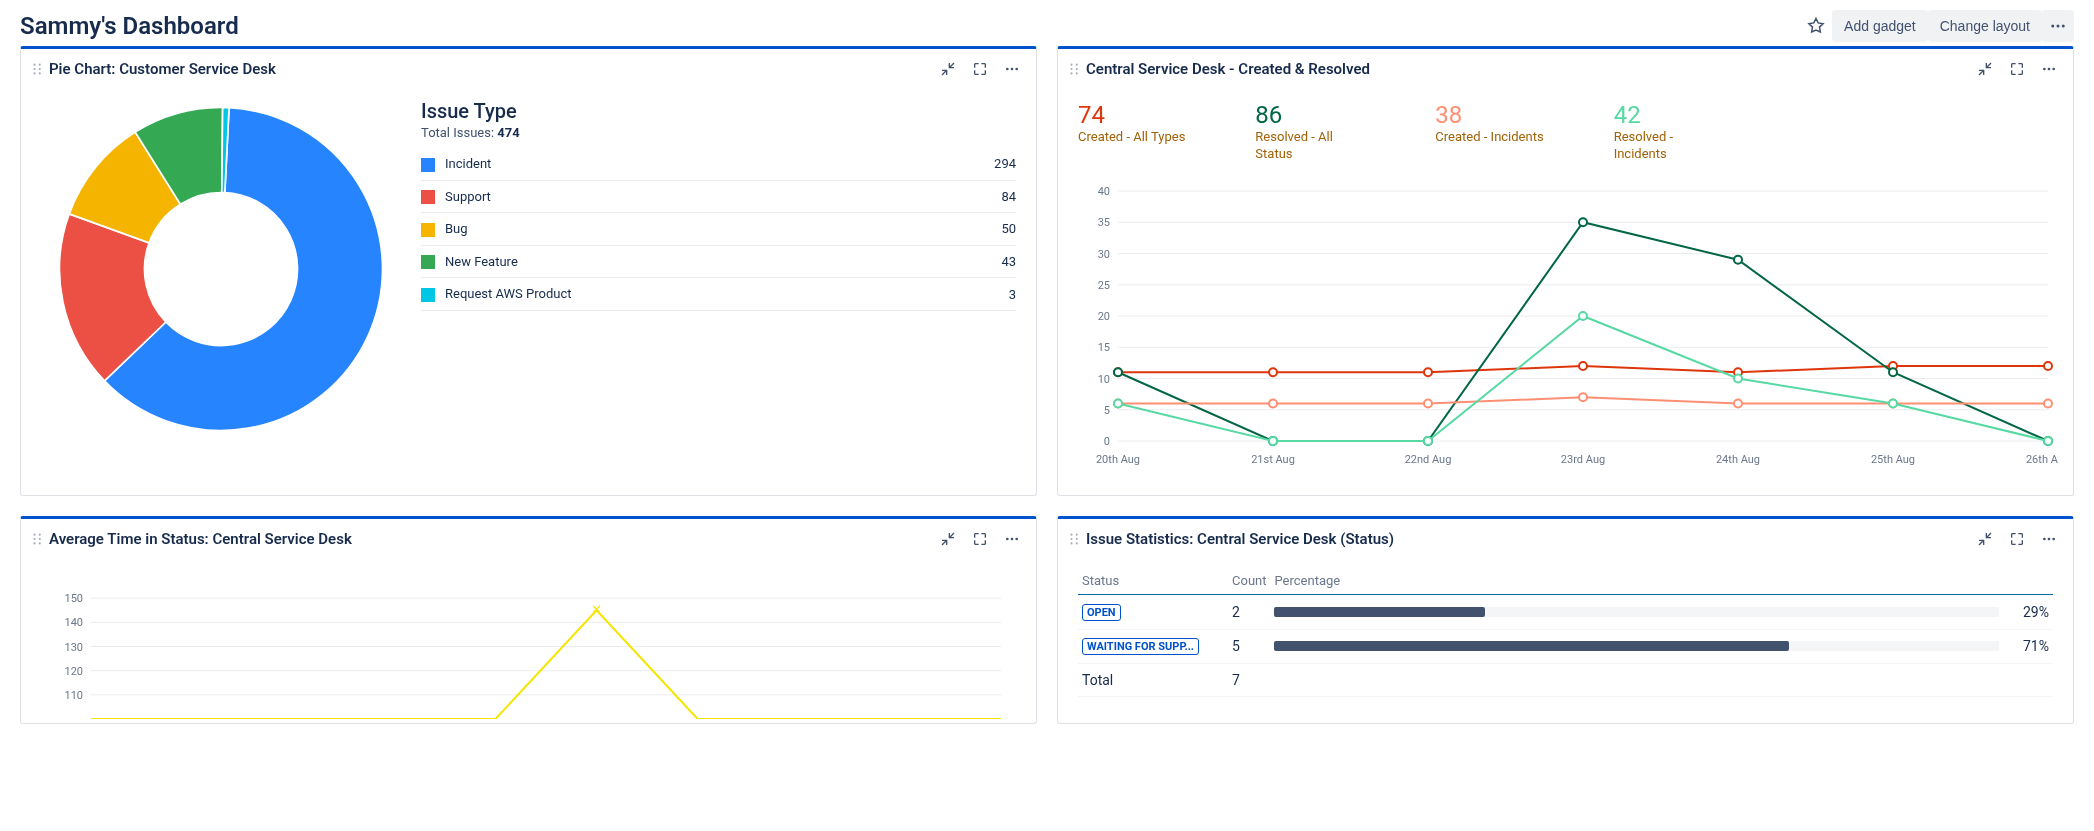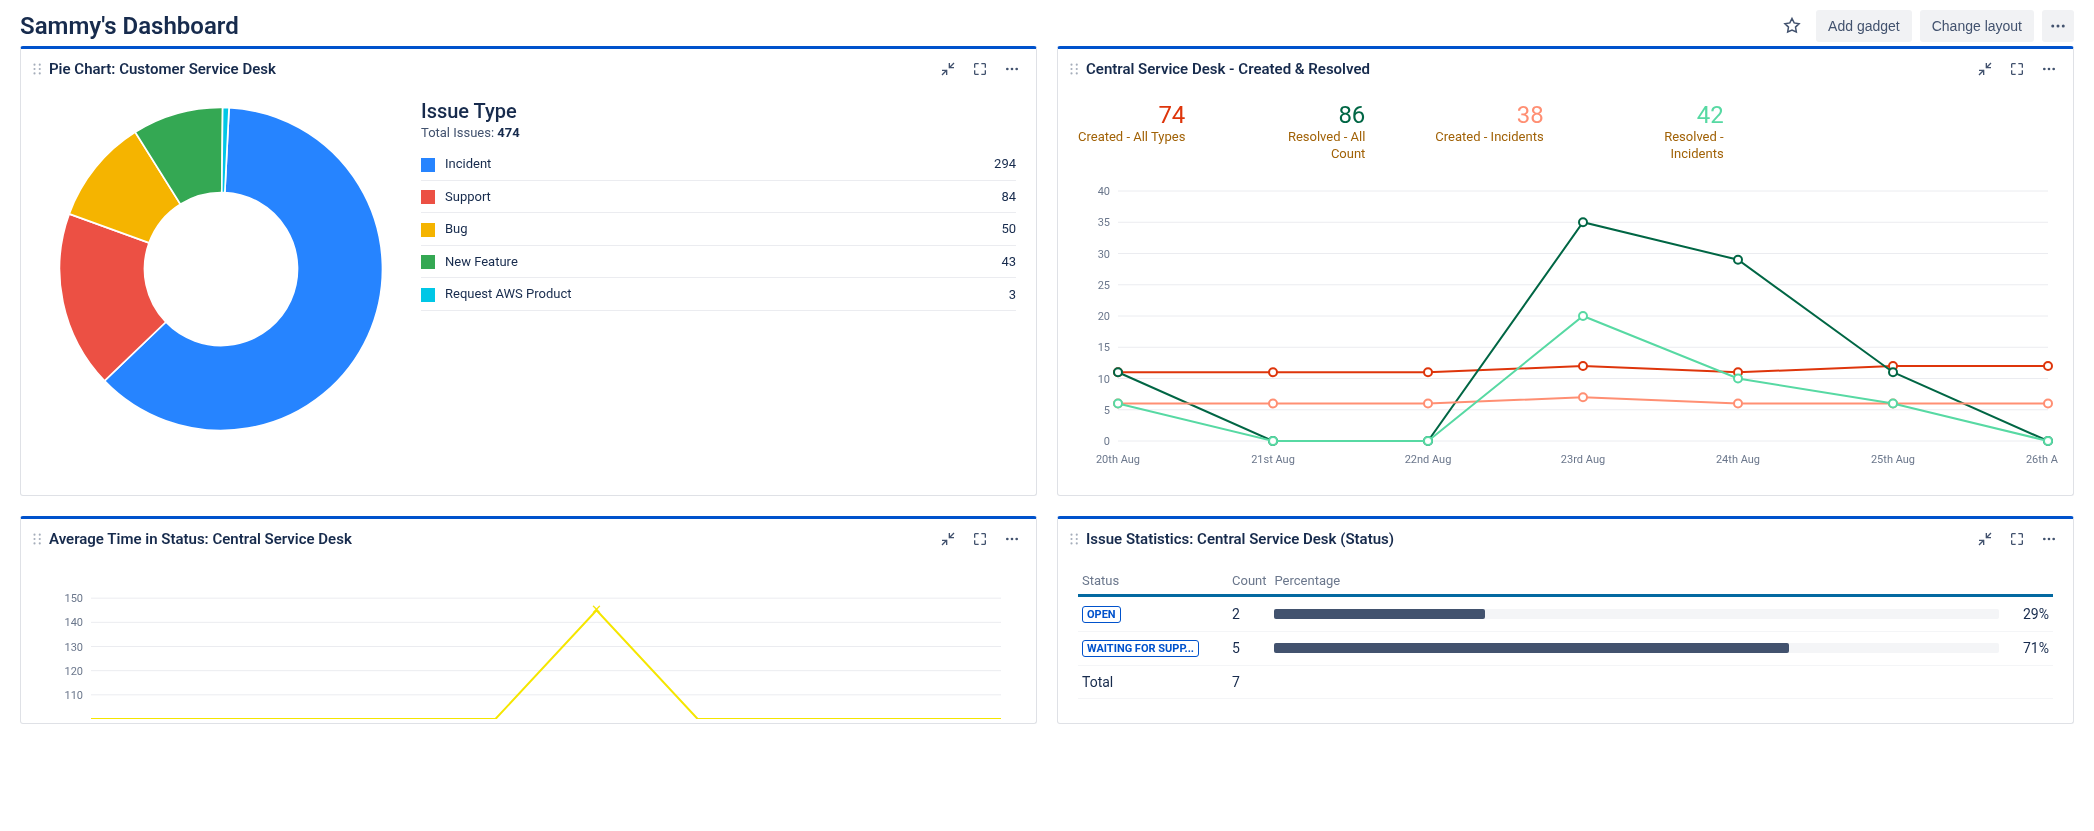--- a/index.html
+++ b/index.html
@@ -15,21 +15,21 @@
       justify-content: space-between;
       margin-bottom: 4px;
     }
     .page-title {
       font-size: 24px;
       font-weight: 600;
       color: #172b4d;
     }
     .header-actions {
       display: flex;
-      gap: 8px;
+      gap: 0;
       align-items: center;
     }
     .star-btn {
       background: none; border: none; cursor: pointer; padding: 6px;
       display: flex; align-items: center; justify-content: center;
     }
     .btn {
       background: #f1f2f4;
       border: none;
       padding: 8px 12px;
@@ -97,35 +97,35 @@
     .pie-table tr { border-bottom: 1px solid #ebecf0; }
     .pie-table td { padding: 8px 0; font-size: 13px; color: #172b4d; }
     .swatch {
       width: 14px; height: 14px; display: inline-block;
       vertical-align: middle; margin-right: 10px;
     }
     .pie-val { text-align: right; }
 
     
     .summary-row {
-      display: flex; gap: 70px; padding: 12px 20px 8px 20px; text-align: right;
+      display: flex; gap: 70px; padding: 12px 20px 8px 20px;
     }
     .summary-item .num { font-size: 24px; font-weight: 400; }
     .summary-item .lbl { font-size: 13px; color: #a16207; max-width: 110px; line-height: 1.3; }
     .linechart-wrap { padding: 10px 20px 20px 20px; }
 
     
     .avgchart-wrap { padding: 10px 20px 0 30px; }
 
     
     .stats-body { padding: 8px 20px 14px 20px; }
     .stats-table { width: 100%; border-collapse: collapse; font-size: 14px; }
     .stats-table th {
       text-align: left; font-weight: 400; color: #6b778c; font-size: 13px;
-      padding: 6px 4px; border-bottom: 3px solid #0369a1;
+      padding: 6px 4px; border-bottom: 1px solid #0369a1;
     }
     .stats-table td { padding: 8px 4px; border-bottom: 1px solid #f4f5f7; }
     .lozenge {
       display: inline-block;
       border: 1px solid #0052cc;
       color: #0052cc;
       font-size: 11px; font-weight: 700;
       padding: 1px 4px;
       border-radius: 3px;
       max-width: 140px; overflow: hidden;
@@ -282,21 +282,21 @@
           </button>
       </div>
     </div>
     <div class="summary-row" id="summary-row">
         <div class="summary-item">
           <div class="num" style="color:#de350b">74</div>
           <div class="lbl">Created - All Types</div>
         </div>
         <div class="summary-item">
           <div class="num" style="color:#006644">86</div>
-          <div class="lbl">Resolved - All Count</div>
+          <div class="lbl">Resolved - All Status</div>
         </div>
         <div class="summary-item">
           <div class="num" style="color:#ff8f73">38</div>
           <div class="lbl">Created - Incidents</div>
         </div>
         <div class="summary-item">
           <div class="num" style="color:#57d9a3">42</div>
           <div class="lbl">Resolved - Incidents</div>
         </div>
       </div>

